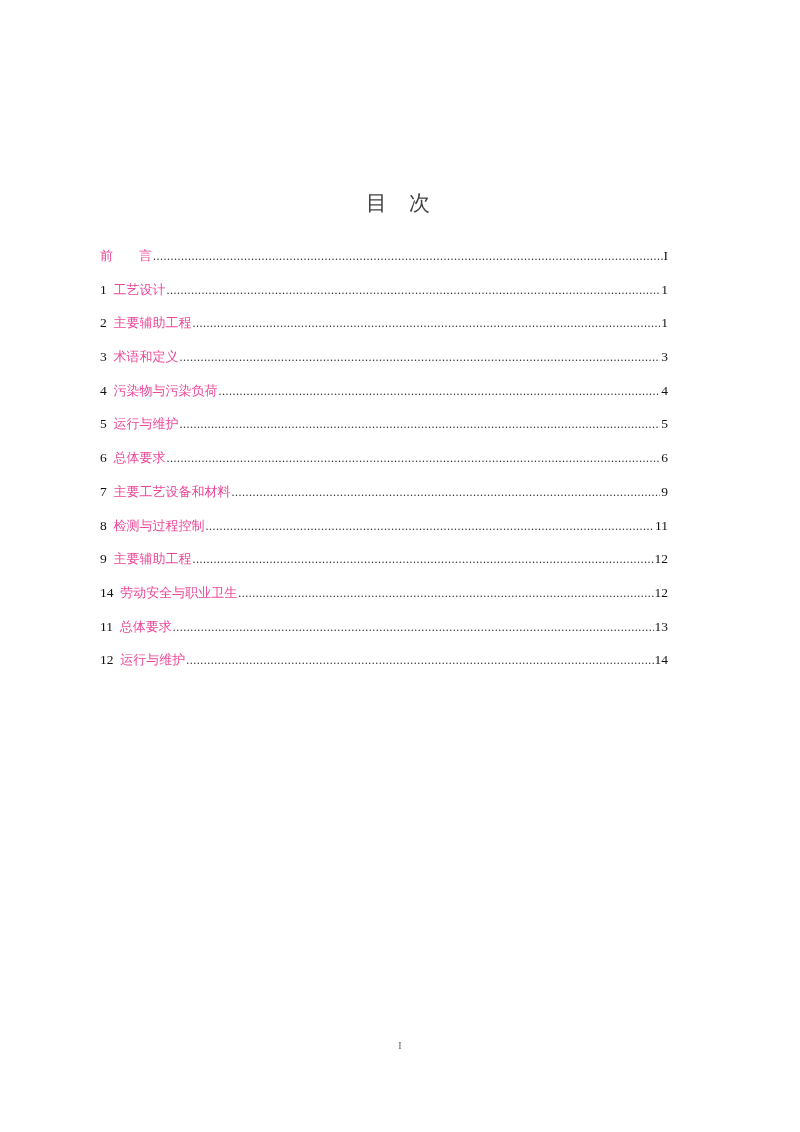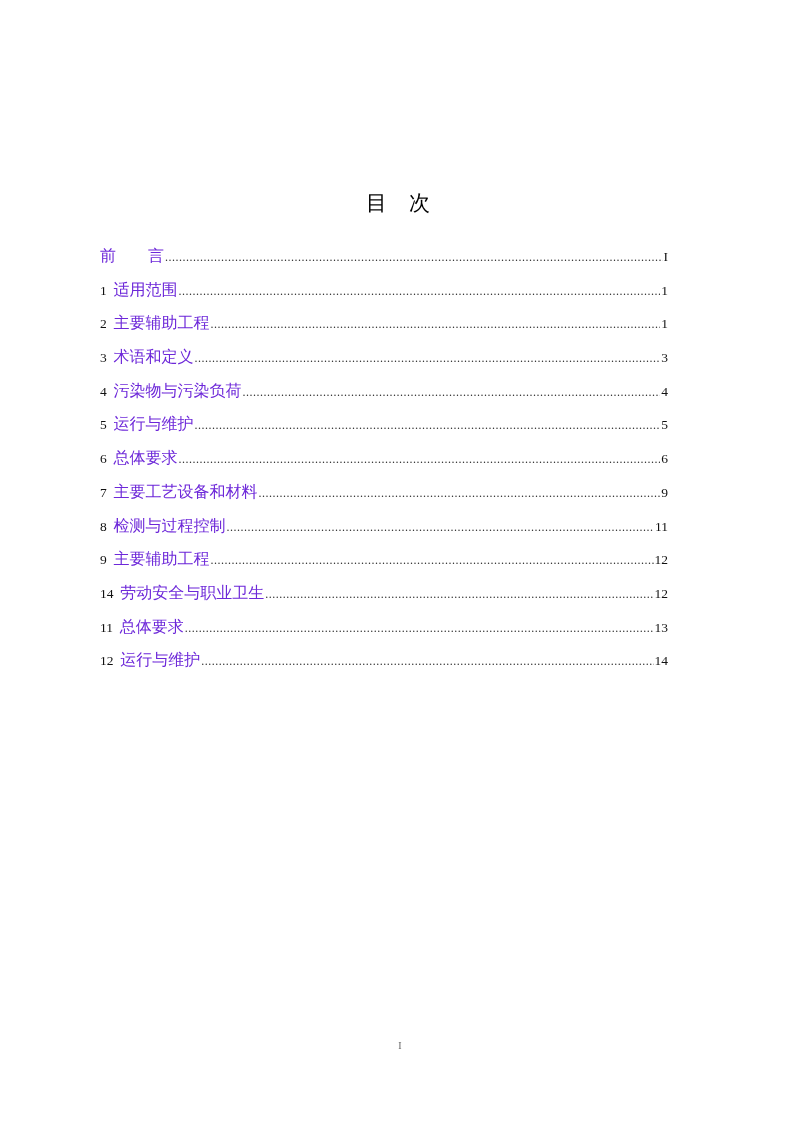--- a/index.html
+++ b/index.html
@@ -20,44 +20,44 @@
       top: 188px;
       left: 0;
       width: 800px;
       text-align: center;
       font-family: "DejaVu Sans", "Liberation Sans", sans-serif;
       font-size: 21px;
       letter-spacing: 22px;
       padding-left: 18px;
       box-sizing: border-box;
       line-height: 30px;
-      color: #000000;
+      color: #404040;
     }
     .toc {
       position: absolute;
       top: 244px;
       left: 100px;
       width: 568px;
     }
     .toc-row {
       display: flex;
       align-items: baseline;
       height: 33.7px;
       line-height: 24px;
       font-size: 13.5px;
     }
     .toc-num {
       white-space: pre;
       font-family: "Liberation Serif", serif;
     }
     .toc-label {
       white-space: pre;
-      font-family: Liberation Serif, serif;
-      font-size: 16px;
-      color: #6d28d9;
+      font-family: Liberation Mono, monospace;
+      font-size: 13px;
+      color: #ec4899;
     }
     .toc-dots {
       flex: 1 1 auto;
       overflow: hidden;
       white-space: nowrap;
       margin: 0 1px;
       color: #333;
       letter-spacing: 0.5px;
       font-family: "Liberation Serif", serif;
       font-size: 12px;
@@ -88,21 +88,21 @@
 
 <div class="toc">
   <div class="toc-row">
     <span class="toc-num"></span>
     <span class="toc-label">前　　言</span>
     <span class="toc-dots"></span>
     <span class="toc-page">I</span>
   </div>
   <div class="toc-row">
     <span class="toc-num">1  </span>
-    <span class="toc-label">适用范围</span>
+    <span class="toc-label">工艺设计</span>
     <span class="toc-dots"></span>
     <span class="toc-page">1</span>
   </div>
   <div class="toc-row">
     <span class="toc-num">2  </span>
     <span class="toc-label">主要辅助工程</span>
     <span class="toc-dots"></span>
     <span class="toc-page">1</span>
   </div>
   <div class="toc-row">

